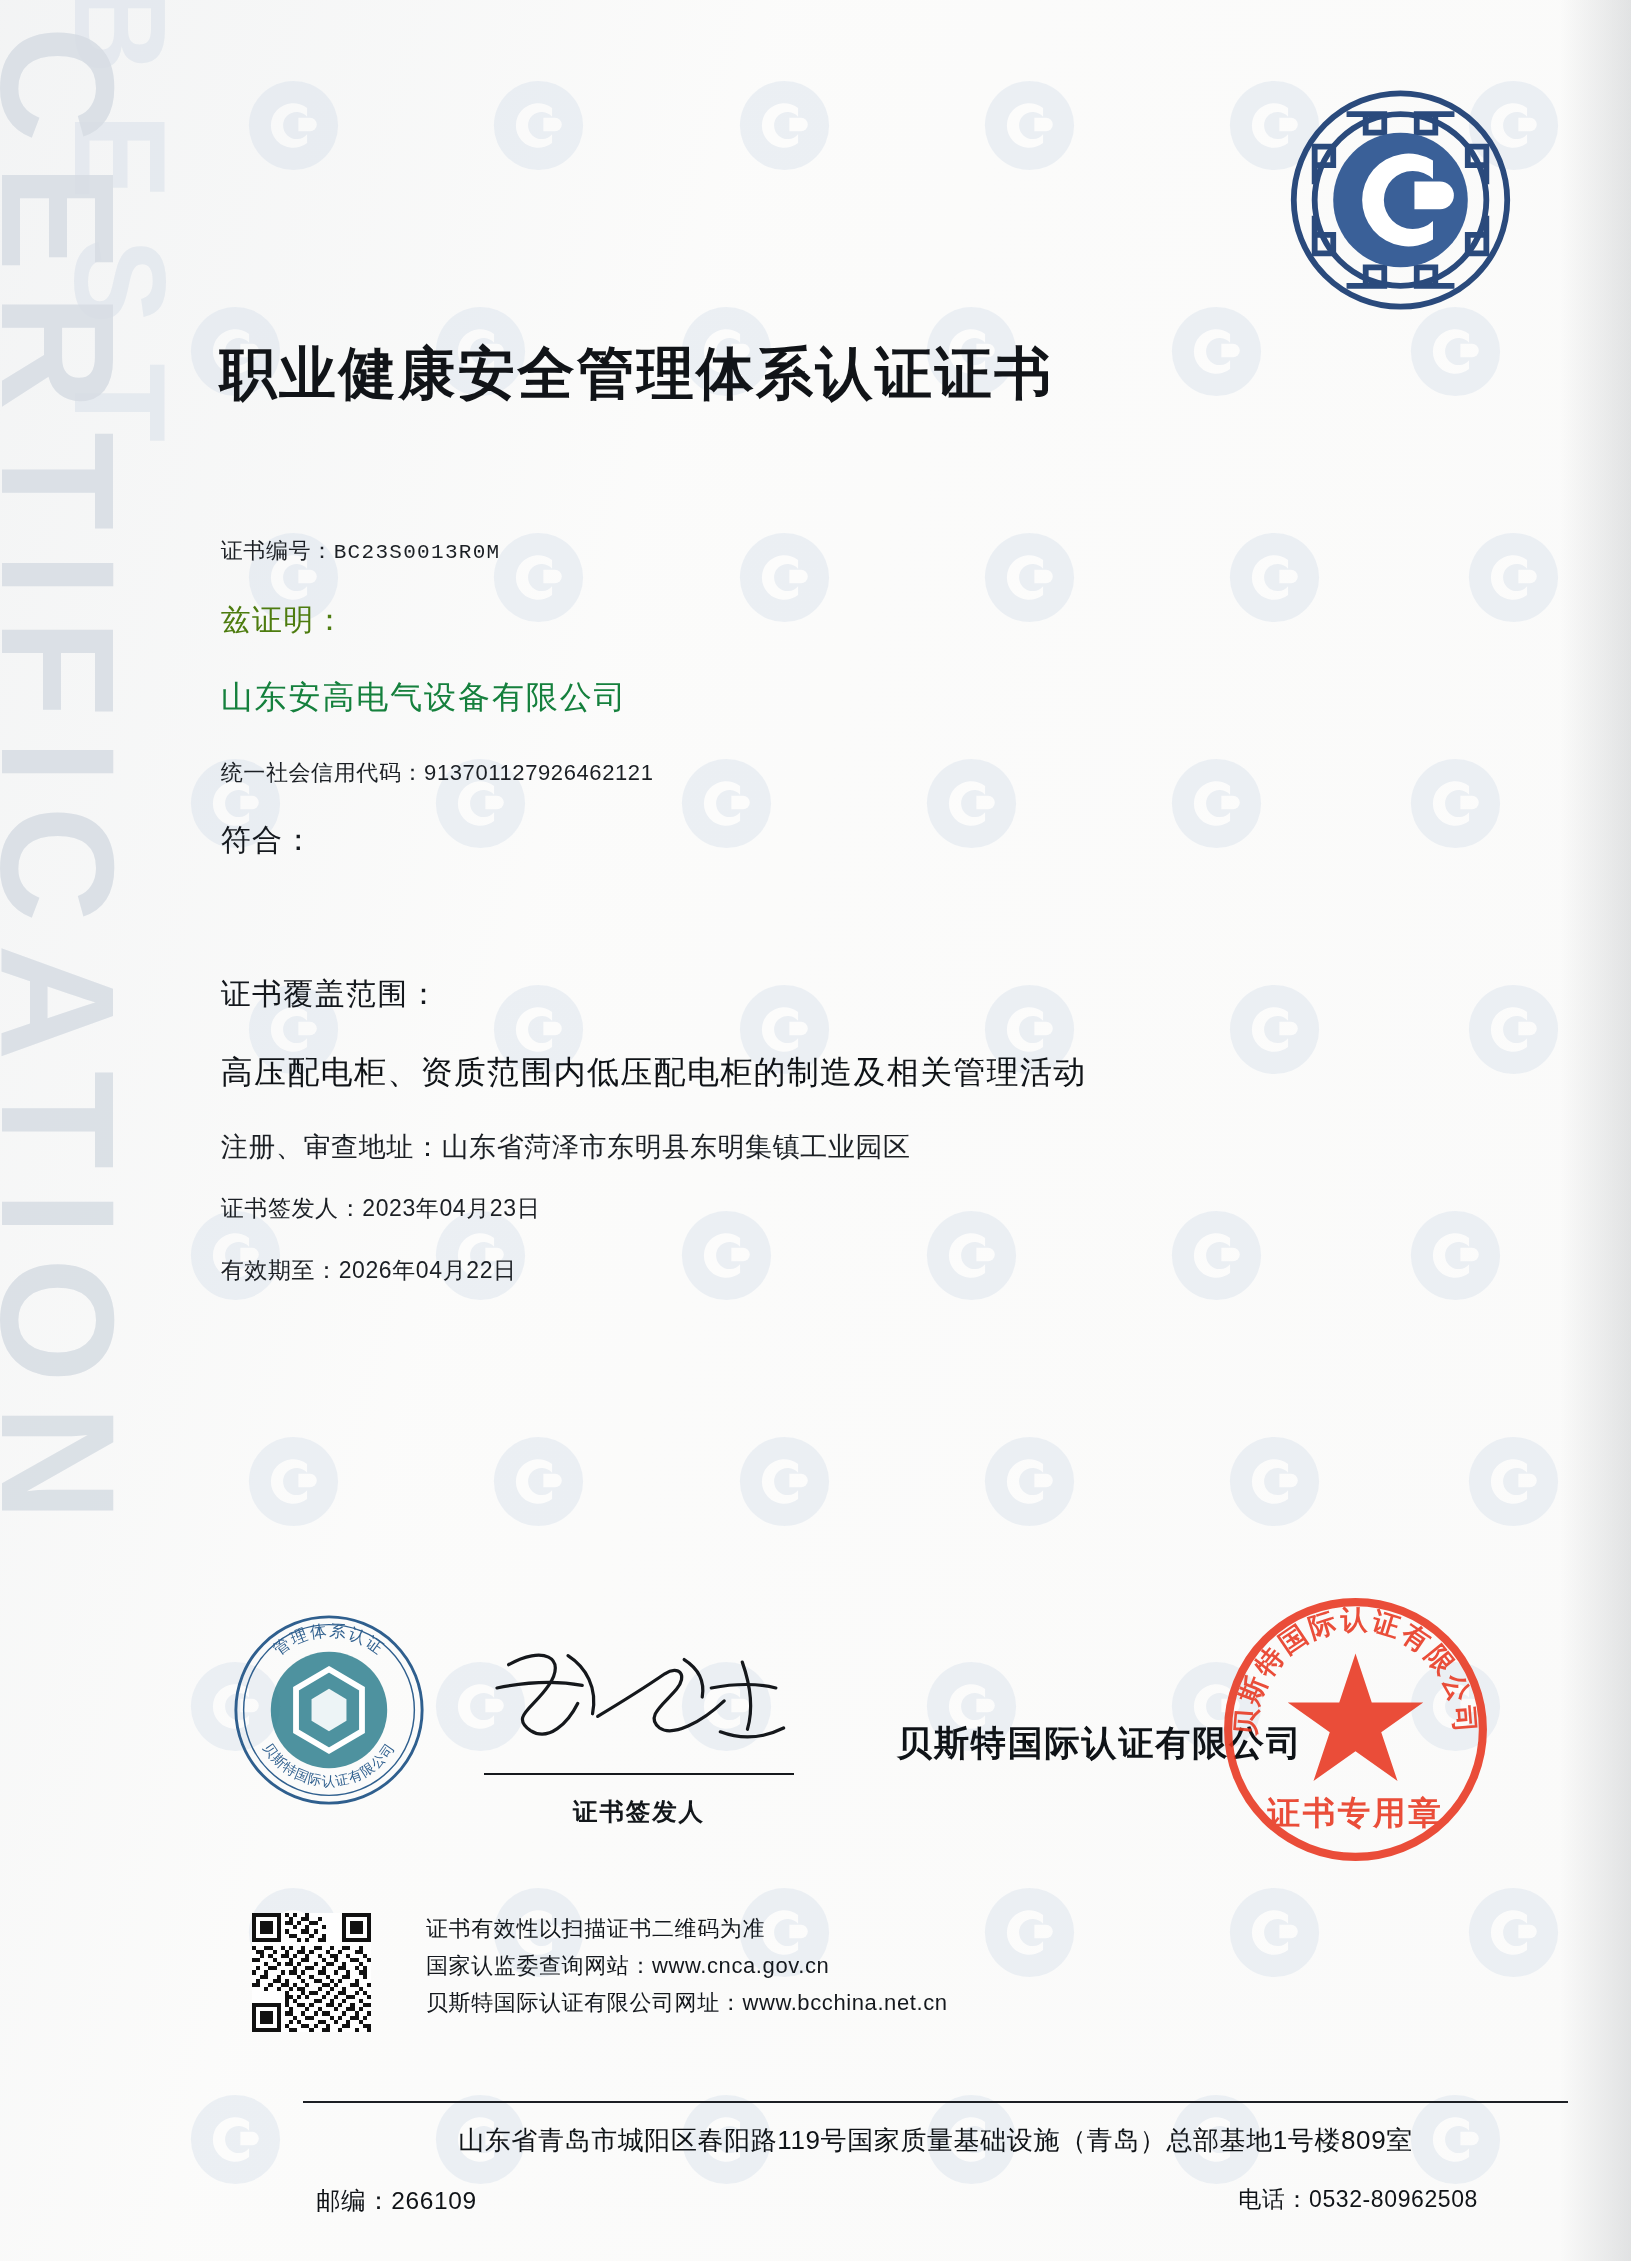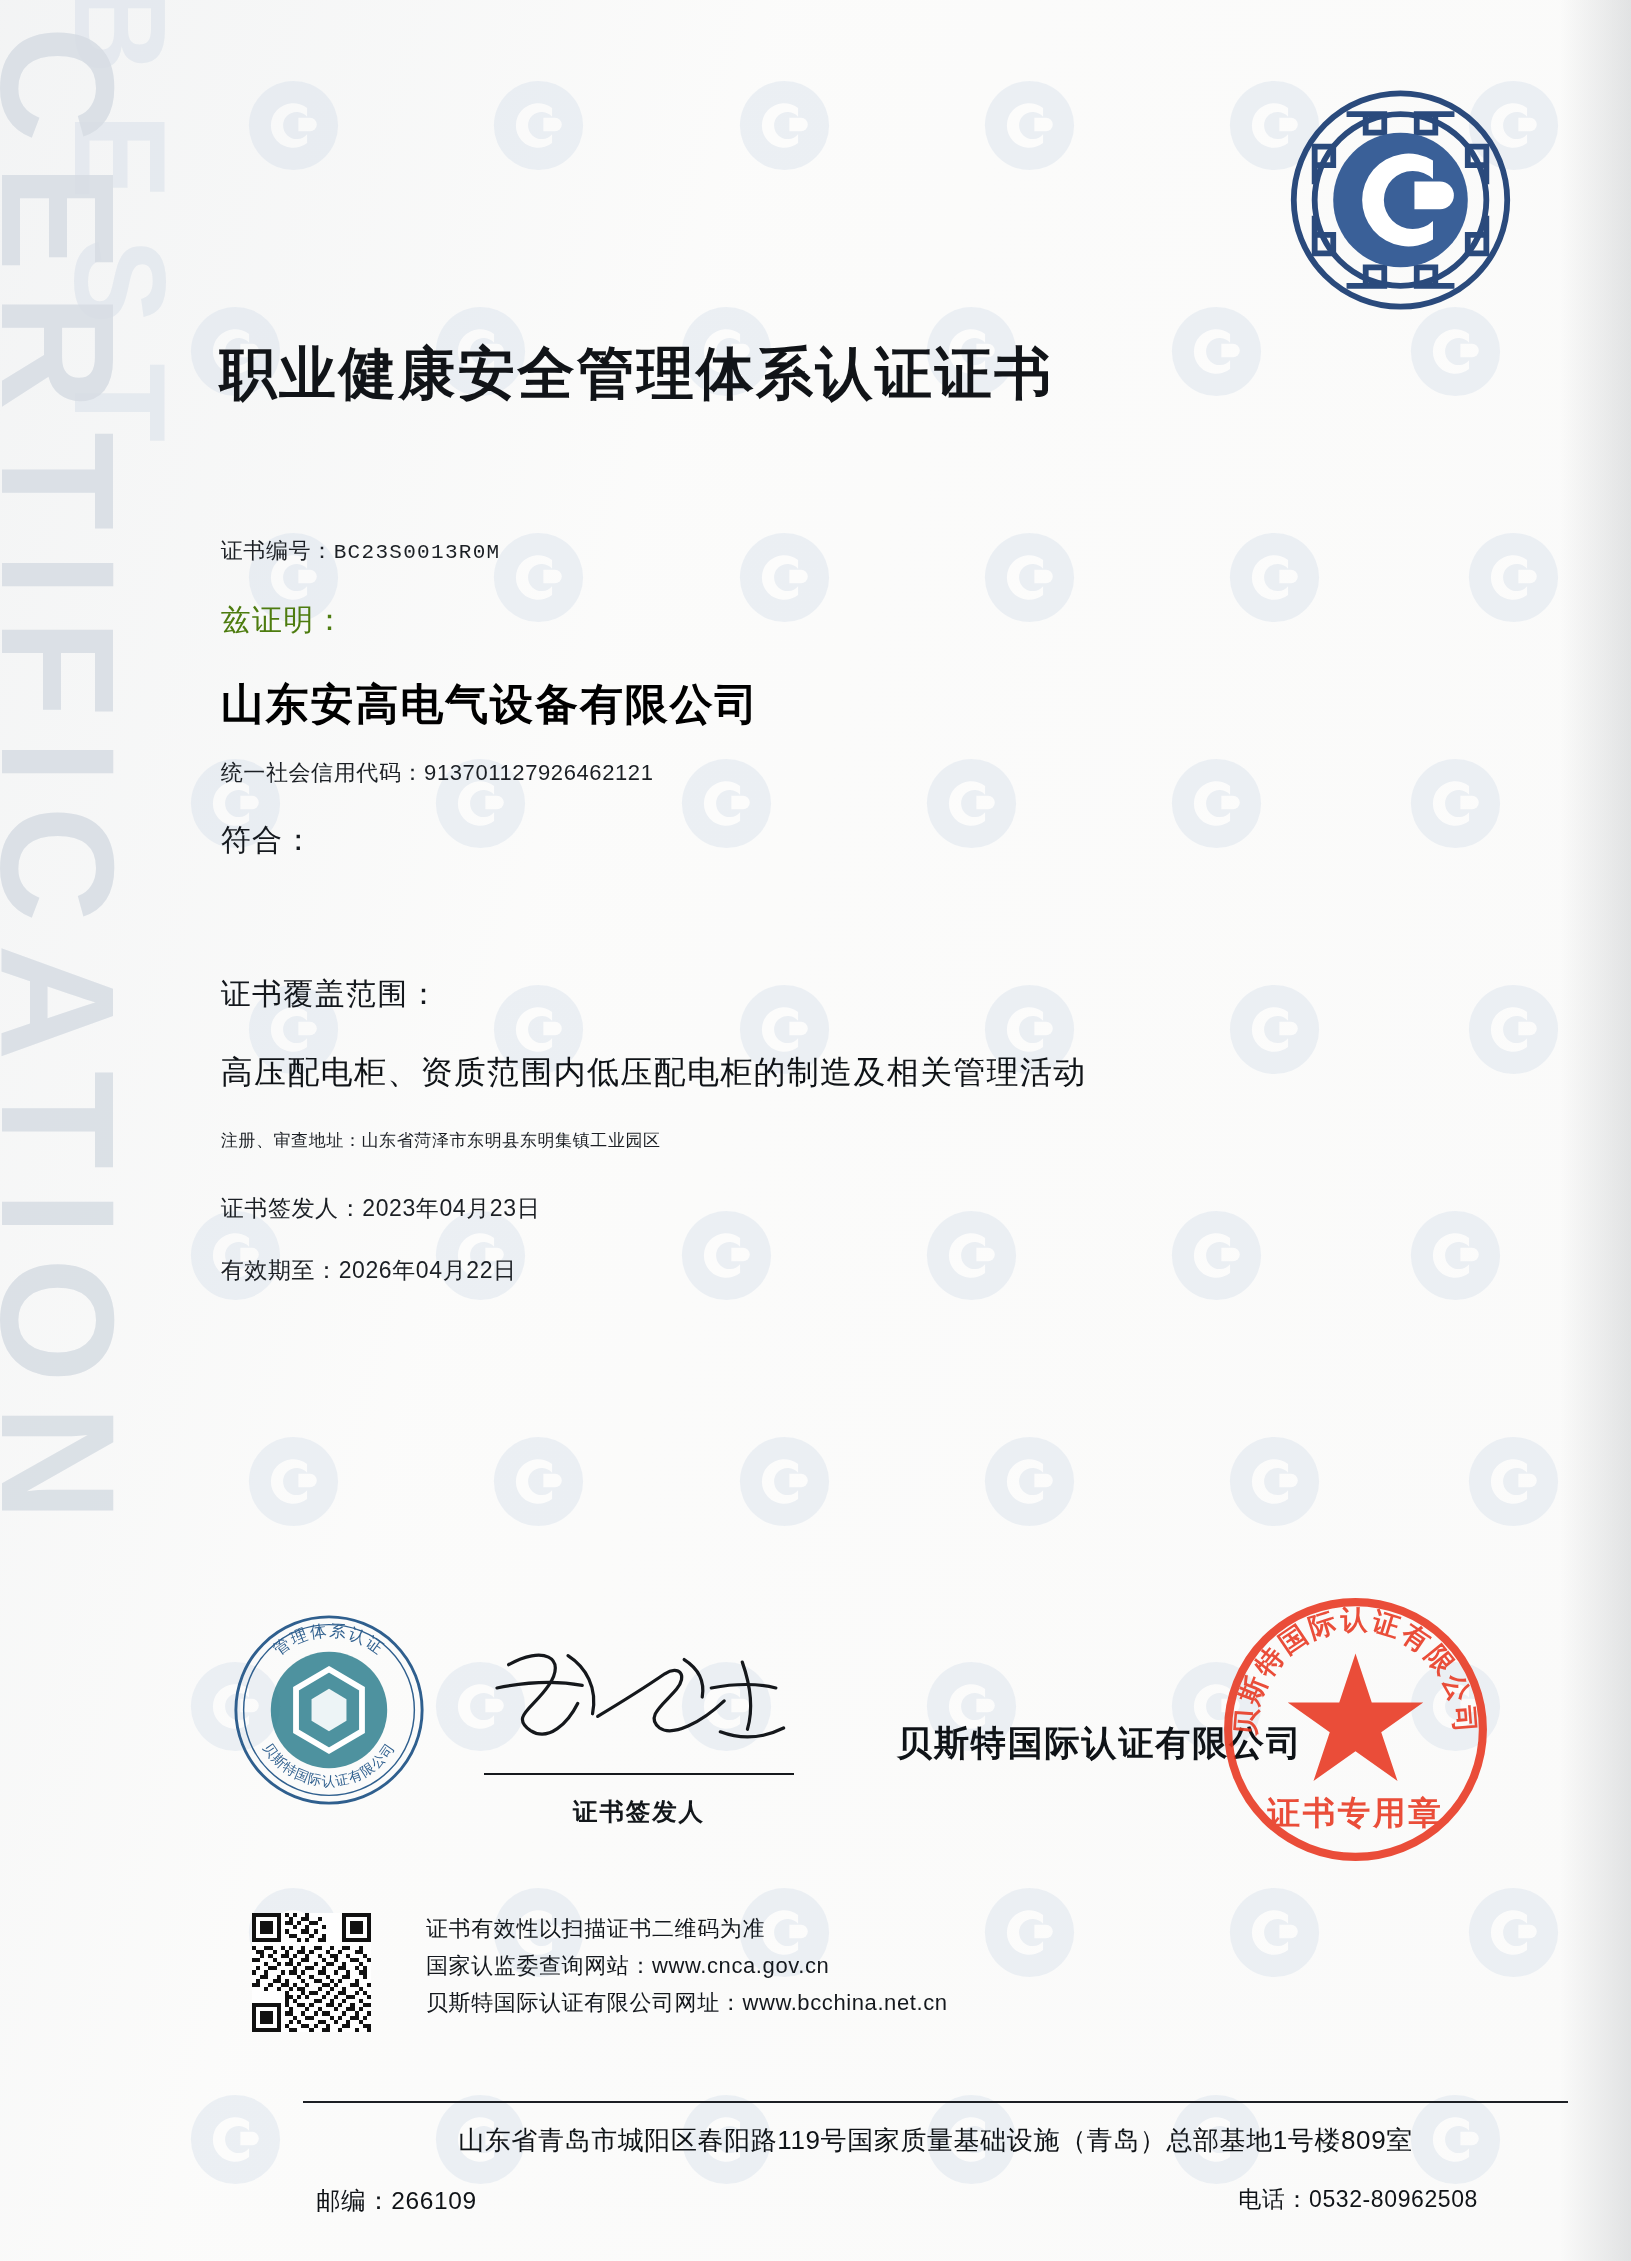--- a/index.html
+++ b/index.html
@@ -123,23 +123,23 @@
     top: 600px;
     font-size: 30px;
     color: #4d7c0f;
     letter-spacing: 1.3px;
   }
 
   .company {
     position: absolute;
     left: 7.7px;
     top: 676px;
-    font-size: 43px;
-    font-weight: bold;
-    color: #000000;
+    font-size: 32px;
+    font-weight: normal;
+    color: #15803d;
     letter-spacing: 1.9px;
   }
 
   .usci {
     position: absolute;
     left: 7.7px;
     top: 758px;
     font-size: 22px;
     color: #1b1f24;
     letter-spacing: 0.6px;
@@ -178,21 +178,21 @@
     top: 1051px;
     font-size: 32px;
     color: #0f1317;
     letter-spacing: 1.3px;
   }
 
   .addr {
     position: absolute;
     left: 7.7px;
     top: 1129px;
-    font-size: 17px;
+    font-size: 27px;
     color: #1b1f24;
     letter-spacing: 0.6px;
   }
 
   .issue-date {
     position: absolute;
     left: 7.7px;
     top: 1193px;
     font-size: 23px;
     color: #1b1f24;

